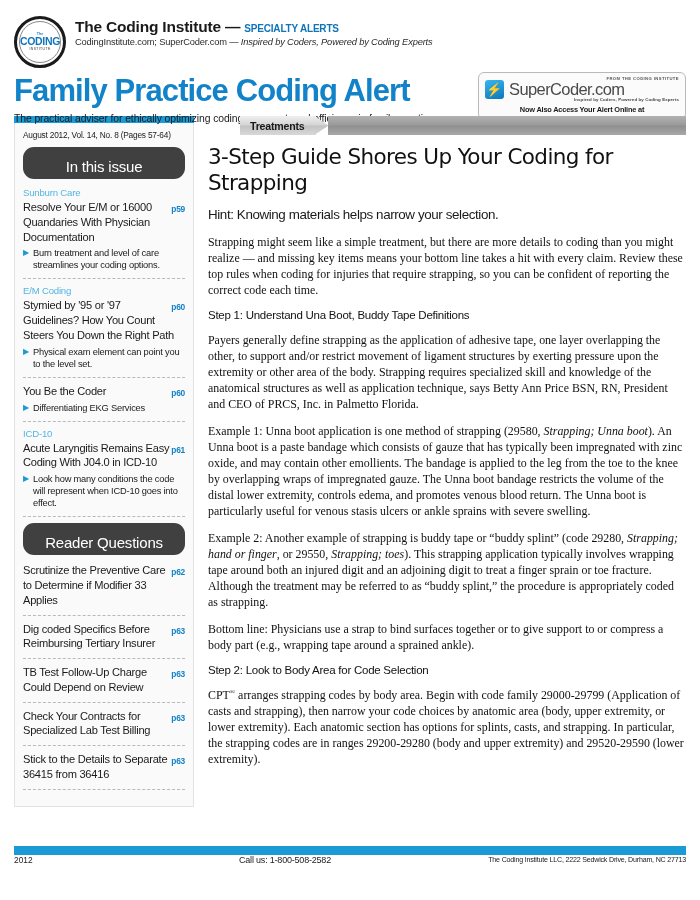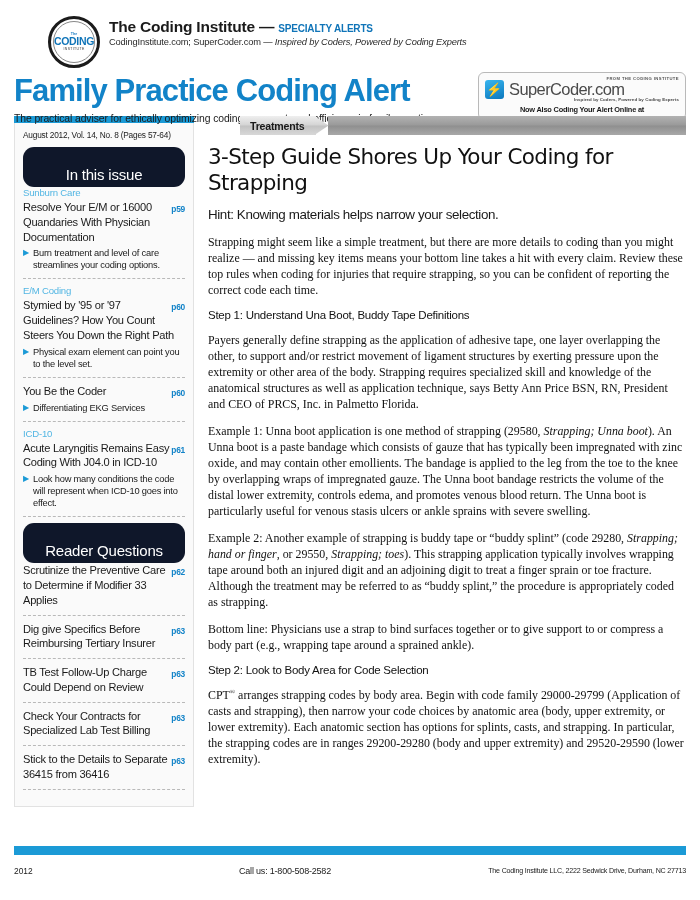--- a/index.html
+++ b/index.html
@@ -43,21 +43,20 @@
     border-radius: 50%;
     background: #ffffff;
     border: 3px solid #1b1b1b;
     position: relative;
     box-sizing: border-box;
     display: flex;
     align-items: center;
     justify-content: center;
     flex-direction: column;
     overflow: hidden;
-    margin-left: 34px;
   }
   .logo .ring {
     position: absolute;
     top: 2px; left: 2px; right: 2px; bottom: 2px;
     border-radius: 50%;
     border: 1px solid #888;
   }
   .logo .l-small {
     font-size: 3.6px;
     letter-spacing: .1px;
@@ -203,28 +202,28 @@
     background: #1b9ad6;
     width: 100%;
   }
   .issue-line {
     font-size: 8.3px;
     color: #1a1a1a;
     letter-spacing: -.2px;
     margin-bottom: 7px;
   }
   .pill {
-    background: #0f172a;
+    background: #404040;
     color: #ffffff;
     border-radius: 11px;
     text-align: center;
     font-size: 15px;
-    padding: 19px 0 4px 0;
-    letter-spacing: -.2px;
-    margin-bottom: 0;
+    padding: 11px 0 4px 0;
+    letter-spacing: -.2px;
+    margin-bottom: 8px;
   }
   .cat {
     color: #53b6e3;
     font-size: 9.6px;
     letter-spacing: -.2px;
     margin-bottom: 2px;
   }
   .art-title {
     font-size: 11.1px;
     color: #1a1a1a;
@@ -347,21 +346,21 @@
 
   
   .footbar {
     height: 9px;
     background: #1b9ad6;
     margin: 0 14px;
   }
   .footer {
     display: flex;
     align-items: center;
-    padding: 11px 14px 0 14px;
+    padding: 0 14px 0 14px;
     box-sizing: border-box;
   }
   .f-left { font-size: 8.4px; color: #1a1a1a; width: 120px; }
   .f-mid { flex: 1; text-align: center; font-size: 9px; color: #1a1a1a; letter-spacing: -.2px;}
   .f-right { font-size: 7.1px; color: #1a1a1a; text-align: right; width: 250px; letter-spacing: -.2px;}
 </style>
 </head>
 <body>
 
 <div class="page">
@@ -396,21 +395,21 @@
         <div class="sc-icon">
             <span>⚡</span>
           </div>
         <div class="sc-words">
           <div class="sc-from">FROM THE CODING INSTITUTE</div>
           <div class="sc-name">SuperCoder.com</div>
           <div class="sc-insp">Inspired by Coders, Powered by Coding Experts</div>
         </div>
       </div>
       <div class="sc-bottom">
-        <span>Now Also Coding Your Alert Online at </span><a href="#">www.SuperCoder.com</a>
+        <span>Now Also Access Your Alert Online at </span><a href="#">www.SuperCoder.com</a>
       </div>
     </div>
   </div>
 
   <div class="content">
 
     <div class="sidebar">
       <div class="sb-topbar"></div>
       <div class="sidebar-inner">
 
@@ -476,21 +475,21 @@
         <div class="pill">Reader Questions</div>
 
         <div class="rq-item">
           <span class="pg">p62</span>
           <span>Scrutinize the Preventive Care to Determine if Modifier 33 Applies</span>
         </div>
         <div class="sep"></div>
 
         <div class="rq-item">
           <span class="pg">p63</span>
-          <span>Dig give Specifics Before Reimbursing Tertiary Insurer</span>
+          <span>Dig coded Specifics Before Reimbursing Tertiary Insurer</span>
         </div>
         <div class="sep"></div>
 
         <div class="rq-item">
           <span class="pg">p63</span>
           <span>TB Test Follow-Up Charge Could Depend on Review</span>
         </div>
         <div class="sep"></div>
 
         <div class="rq-item">

